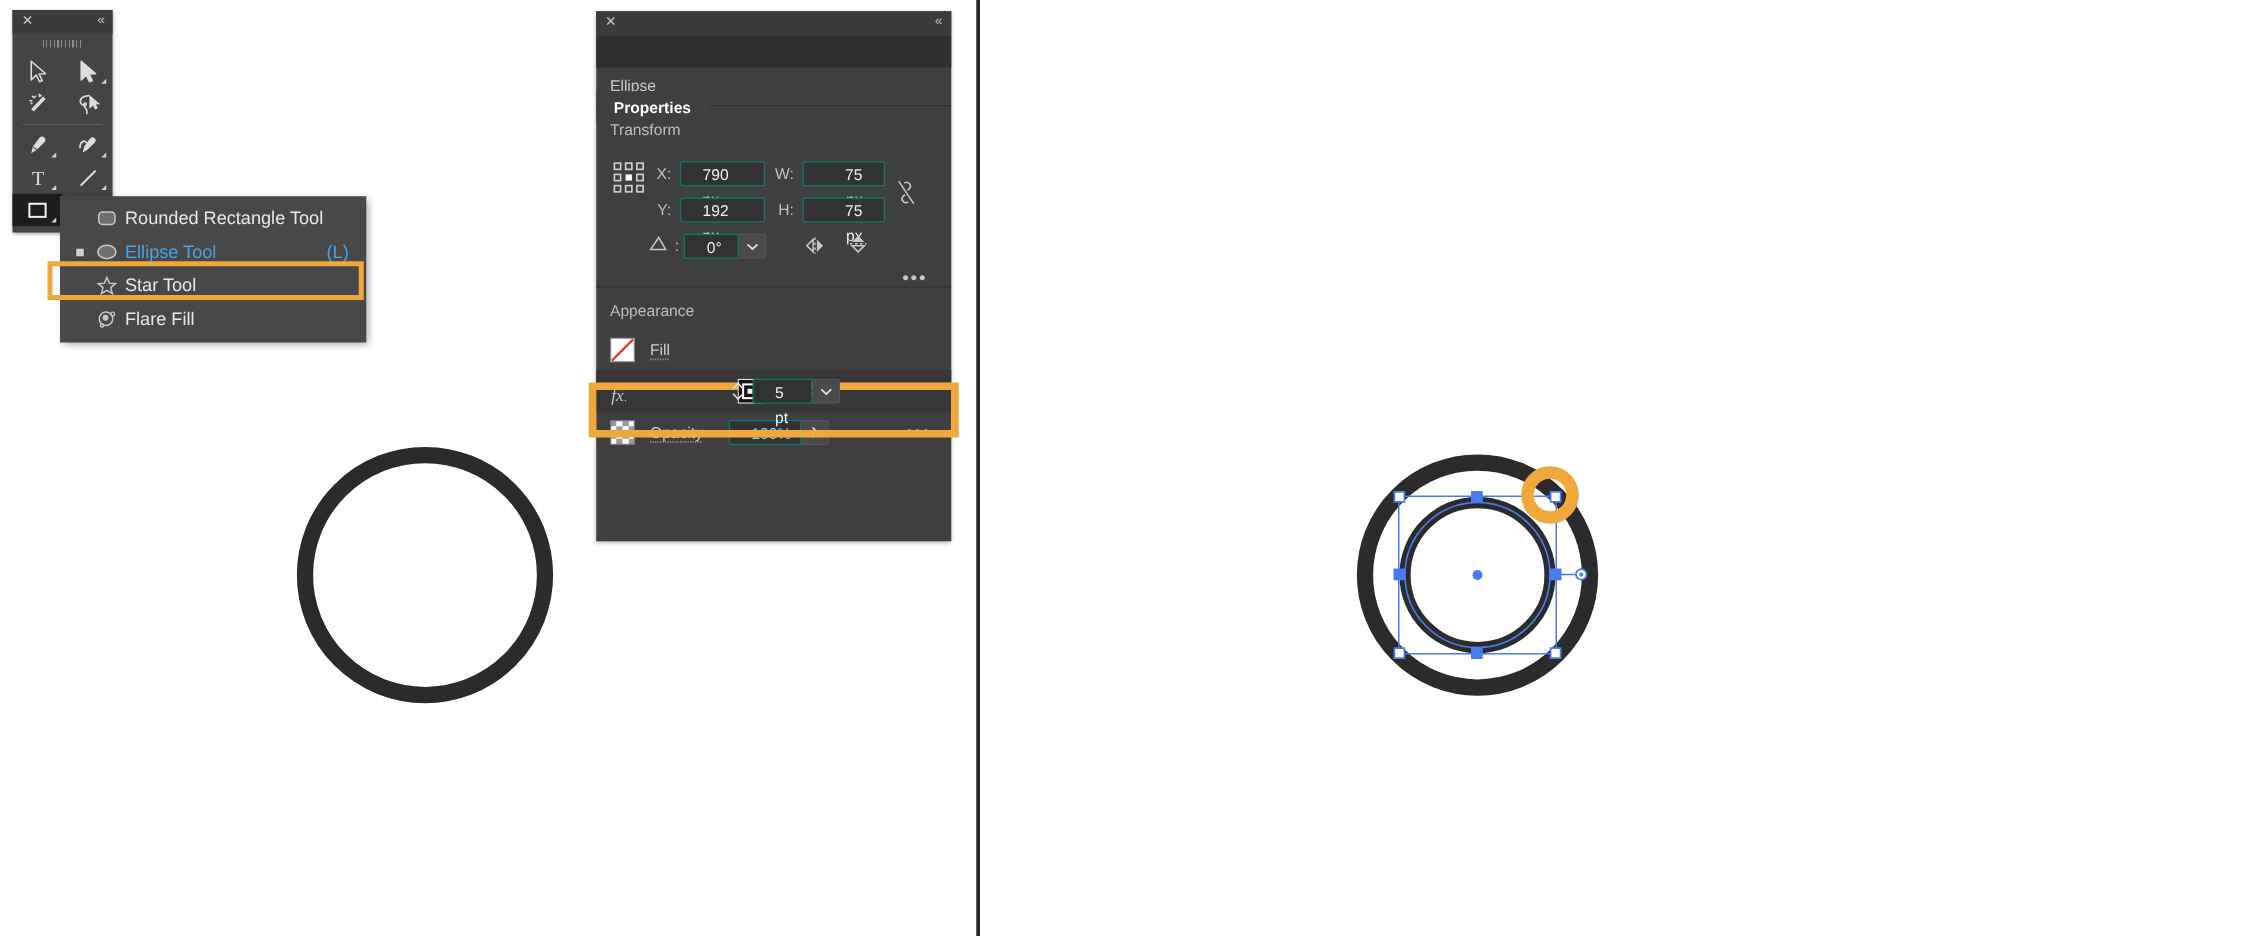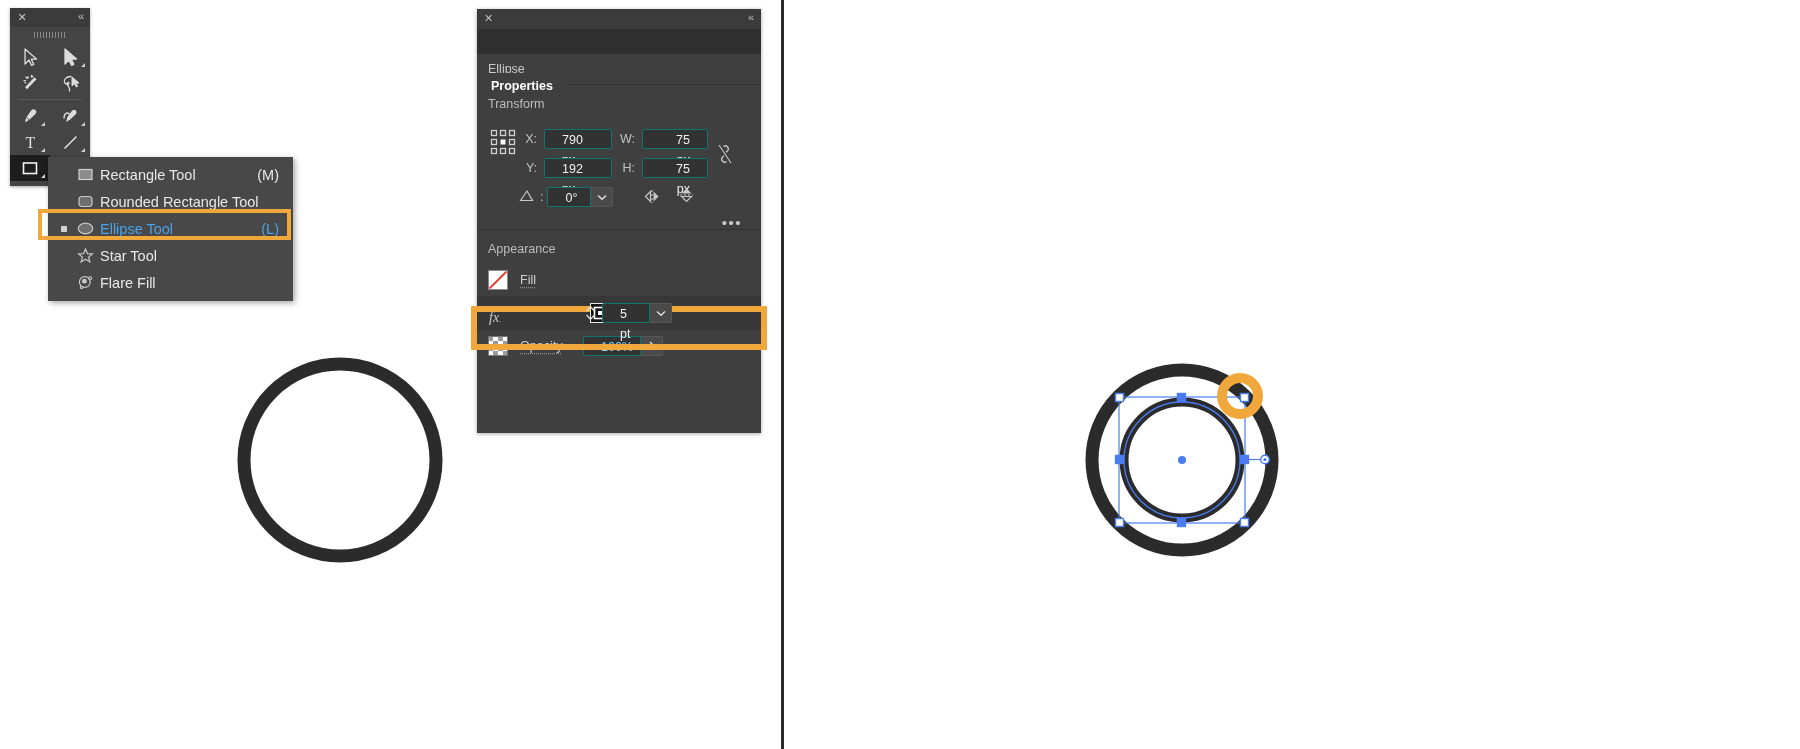--- a/index.html
+++ b/index.html
@@ -432,30 +432,20 @@
           </svg>
           <div class="tb-corner"></div>
         </div>
         <div class="tb-cell"></div>
       </div>
     </div>
   </div>
 
   <div class="flyout">
 
-    <div class="fly-item">
-      <div class="fly-bullet"></div>
-      <div class="fly-icon">
-        <svg width="17" height="17" viewBox="0 0 17 17">
-          <rect x="2" y="3.5" width="13" height="10" fill="#8c8c8c" stroke="#d0d0d0" stroke-width="1.2"></rect>
-        </svg>
-      </div>
-      <div class="fly-label">Rectangle Tool</div>
-      <div class="fly-key">(M)</div>
-    </div>
 
     <div class="fly-item">
       <div class="fly-bullet"></div>
       <div class="fly-icon">
         <svg width="17" height="17" viewBox="0 0 17 17">
           <rect x="2" y="3.5" width="13" height="10" rx="3" ry="3" fill="#6f6f6f" stroke="#c8c8c8" stroke-width="1.2"></rect>
         </svg>
       </div>
       <div class="fly-label">Rounded Rectangle Tool</div>
       <div class="fly-key"></div>

